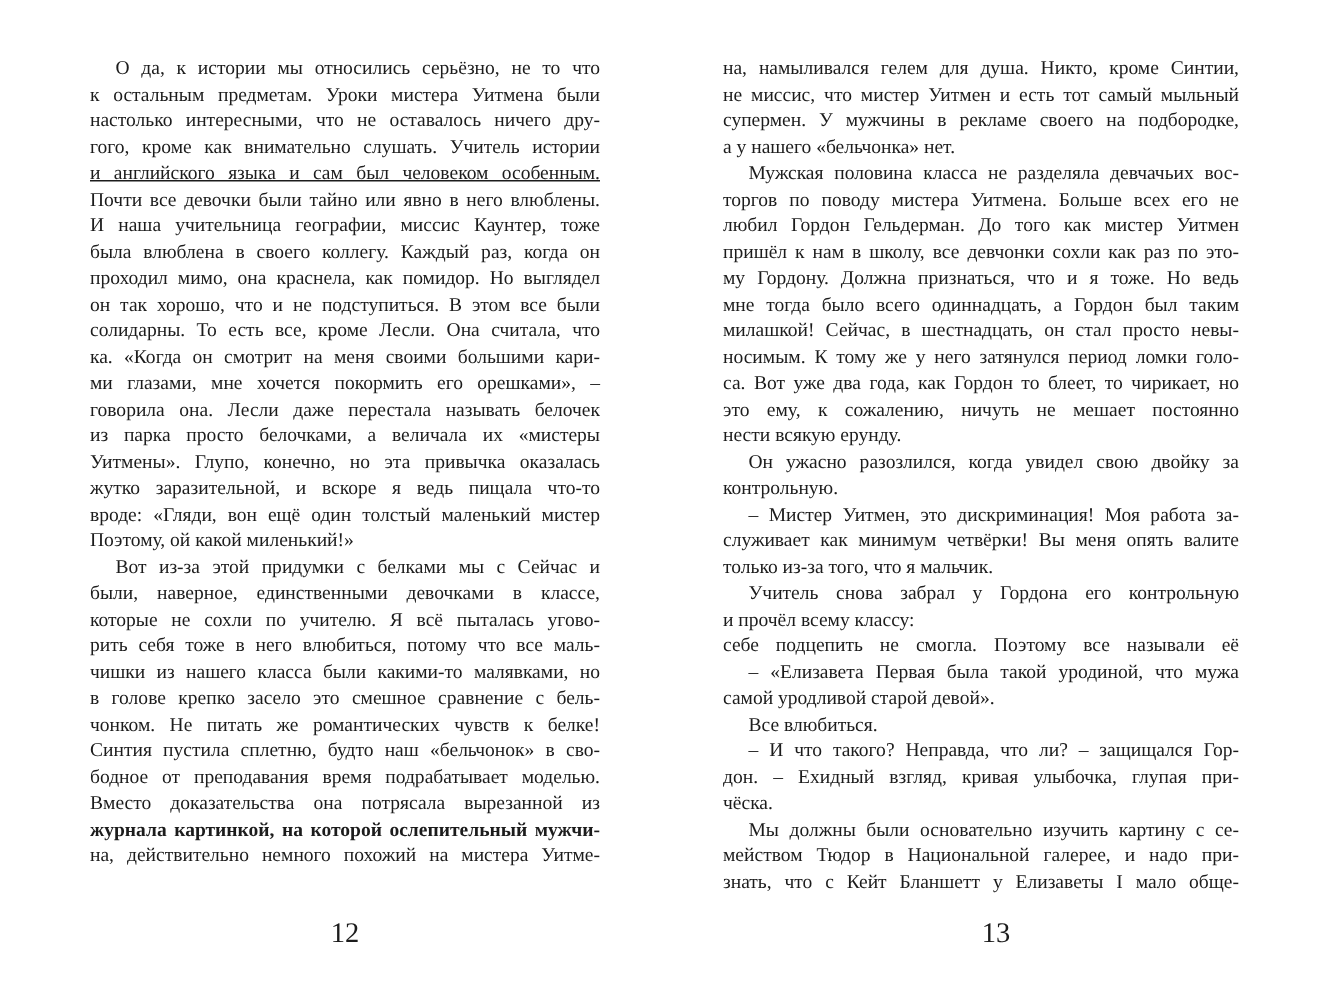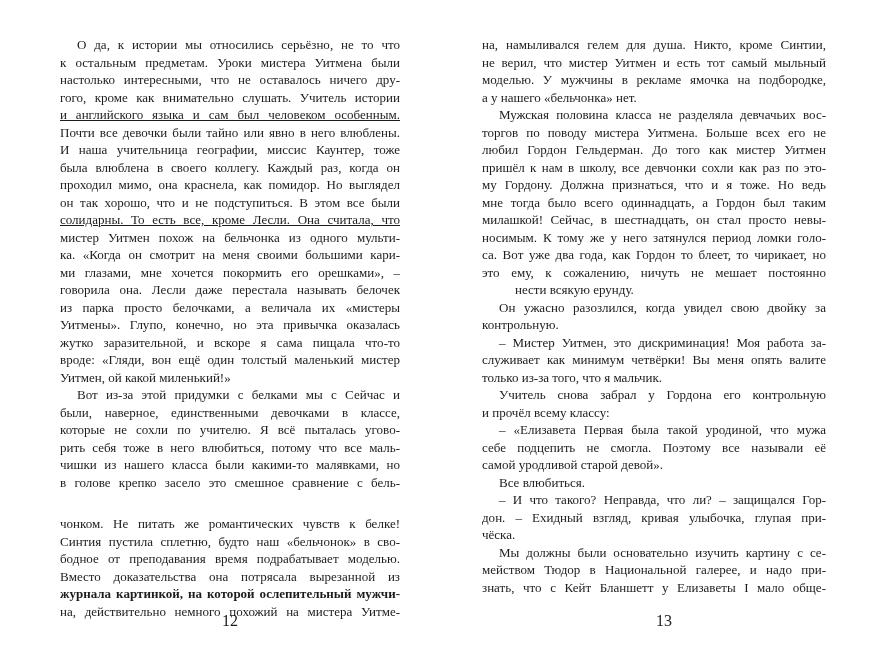--- a/index.html
+++ b/index.html
@@ -19,92 +19,91 @@
   }
   .page.left .text { left: 60px; width: 340px; }
   .page.right .text { left: 34px; width: 344px; }
   .line {
     display: block; white-space: nowrap; height: 20.9px;
     text-align: justify; text-align-last: justify;
   }
   .line.indent { padding-left: 17px; }
   .line.last { text-align-last: left; }
   .page-number {
-    position: absolute; top: 612px; font-size: 16px; width: 40px; text-align: center;
+    position: absolute; top: 612px; font-size: 19px; width: 40px; text-align: center;
   }
   .page.left .page-number { left: 210px; }
   .page.right .page-number { left: 196px; }
 </style>
 </head>
 <body>
 
 <div class="spread">
   <div class="page left">
     <div class="text" id="left-text" style="line-height: 17.5px; font-size: 13.0375px;">
         <span class="line indent" style="height: 17.5px;">О да, к истории мы относились серьёзно, не то что</span>
         <span class="line" style="height: 17.5px;">к остальным предметам. Уроки мистера Уитмена были</span>
         <span class="line" style="height: 17.5px;">настолько интересными, что не оставалось ничего дру-</span>
         <span class="line" style="height: 17.5px;">гого, кроме как внимательно слушать. Учитель истории</span>
         <span class="line" style="height: 17.5px; text-decoration: underline;">и английского языка и сам был человеком особенным.</span>
         <span class="line" style="height: 17.5px;">Почти все девочки были тайно или явно в него влюблены.</span>
         <span class="line" style="height: 17.5px;">И наша учительница географии, миссис Каунтер, тоже</span>
         <span class="line" style="height: 17.5px;">была влюблена в своего коллегу. Каждый раз, когда он</span>
         <span class="line" style="height: 17.5px;">проходил мимо, она краснела, как помидор. Но выглядел</span>
         <span class="line" style="height: 17.5px;">он так хорошо, что и не подступиться. В этом все были</span>
-        <span class="line" style="height: 17.5px; text-decoration: underline;">солидарны. То есть все, кроме Лесли. Она считала, что</span>
-        <span class="line" style="height: 17.5px;">мистер Уитмен похож на бельчонка из одного мульти-</span>
+        <span class="line" style="height: 17.5px;">солидарны. То есть все, кроме Лесли. Она считала, что</span>
         <span class="line" style="height: 17.5px;">ка. «Когда он смотрит на меня своими большими кари-</span>
         <span class="line" style="height: 17.5px;">ми глазами, мне хочется покормить его орешками», –</span>
         <span class="line" style="height: 17.5px;">говорила она. Лесли даже перестала называть белочек</span>
         <span class="line" style="height: 17.5px;">из парка просто белочками, а величала их «мистеры</span>
         <span class="line" style="height: 17.5px;">Уитмены». Глупо, конечно, но эта привычка оказалась</span>
-        <span class="line" style="height: 17.5px;">жутко заразительной, и вскоре я сама пищала что-то</span>
+        <span class="line" style="height: 17.5px;">жутко заразительной, и вскоре я ведь пищала что-то</span>
         <span class="line" style="height: 17.5px;">вроде: «Гляди, вон ещё один толстый маленький мистер</span>
-        <span class="line last" style="height: 17.5px;">Уитмен, ой какой миленький!»</span>
+        <span class="line last" style="height: 17.5px;">Поэтому, ой какой миленький!»</span>
         <span class="line indent" style="height: 17.5px;">Вот из-за этой придумки с белками мы с Сейчас и</span>
         <span class="line" style="height: 17.5px;">были, наверное, единственными девочками в классе,</span>
         <span class="line" style="height: 17.5px;">которые не сохли по учителю. Я всё пыталась угово-</span>
         <span class="line" style="height: 17.5px;">рить себя тоже в него влюбиться, потому что все маль-</span>
         <span class="line" style="height: 17.5px;">чишки из нашего класса были какими-то малявками, но</span>
         <span class="line" style="height: 17.5px;">в голове крепко засело это смешное сравнение с бель-</span>
-        <span class="line" style="height: 17.5px; margin-top: 24px;">чонком. Не питать же романтических чувств к белке!</span>
+        <span class="line" style="height: 17.5px;">чонком. Не питать же романтических чувств к белке!</span>
         <span class="line" style="height: 17.5px;">Синтия пустила сплетню, будто наш «бельчонок» в сво-</span>
         <span class="line" style="height: 17.5px;">бодное от преподавания время подрабатывает моделью.</span>
         <span class="line" style="height: 17.5px;">Вместо доказательства она потрясала вырезанной из</span>
         <span class="line" style="height: 17.5px; font-weight: bold;">журнала картинкой, на которой ослепительный мужчи-</span>
         <span class="line" style="height: 17.5px;">на, действительно немного похожий на мистера Уитме-</span>
       </div>
     <div class="page-number">12</div>
   </div>
   <div class="page right">
     <div class="text" id="right-text" style="line-height: 17.5px; font-size: 13.0375px;">
         <span class="line" style="height: 17.5px;">на, намыливался гелем для душа. Никто, кроме Синтии,</span>
-        <span class="line" style="height: 17.5px;">не верил, что мистер Уитмен и есть тот самый мыльный</span>
-        <span class="line" style="height: 17.5px;">моделью. У мужчины в рекламе ямочка на подбородке,</span>
+        <span class="line" style="height: 17.5px;">не миссис, что мистер Уитмен и есть тот самый мыльный</span>
+        <span class="line" style="height: 17.5px;">супермен. У мужчины в рекламе своего на подбородке,</span>
         <span class="line last" style="height: 17.5px;">а у нашего «бельчонка» нет.</span>
         <span class="line indent" style="height: 17.5px;">Мужская половина класса не разделяла девчачьих вос-</span>
         <span class="line" style="height: 17.5px;">торгов по поводу мистера Уитмена. Больше всех его не</span>
         <span class="line" style="height: 17.5px;">любил Гордон Гельдерман. До того как мистер Уитмен</span>
         <span class="line" style="height: 17.5px;">пришёл к нам в школу, все девчонки сохли как раз по это-</span>
         <span class="line" style="height: 17.5px;">му Гордону. Должна признаться, что и я тоже. Но ведь</span>
         <span class="line" style="height: 17.5px;">мне тогда было всего одиннадцать, а Гордон был таким</span>
         <span class="line" style="height: 17.5px;">милашкой! Сейчас, в шестнадцать, он стал просто невы-</span>
         <span class="line" style="height: 17.5px;">носимым. К тому же у него затянулся период ломки голо-</span>
         <span class="line" style="height: 17.5px;">са. Вот уже два года, как Гордон то блеет, то чирикает, но</span>
         <span class="line" style="height: 17.5px;">это ему, к сожалению, ничуть не мешает постоянно</span>
-        <span class="line last" style="height: 17.5px; margin-left: 33px;">нести всякую ерунду.</span>
+        <span class="line last" style="height: 17.5px;">нести всякую ерунду.</span>
         <span class="line indent" style="height: 17.5px;">Он ужасно разозлился, когда увидел свою двойку за</span>
         <span class="line last" style="height: 17.5px;">контрольную.</span>
         <span class="line indent" style="height: 17.5px;">– Мистер Уитмен, это дискриминация! Моя работа за-</span>
         <span class="line" style="height: 17.5px;">служивает как минимум четвёрки! Вы меня опять валите</span>
         <span class="line last" style="height: 17.5px;">только из-за того, что я мальчик.</span>
         <span class="line indent" style="height: 17.5px;">Учитель снова забрал у Гордона его контрольную</span>
         <span class="line last" style="height: 17.5px;">и прочёл всему классу:</span>
+        <span class="line" style="height: 17.5px;">себе подцепить не смогла. Поэтому все называли её</span>
         <span class="line indent" style="height: 17.5px;">– «Елизавета Первая была такой уродиной, что мужа</span>
-        <span class="line" style="height: 17.5px;">себе подцепить не смогла. Поэтому все называли её</span>
         <span class="line last" style="height: 17.5px;">самой уродливой старой девой».</span>
         <span class="line indent last" style="height: 17.5px;">Все влюбиться.</span>
         <span class="line indent" style="height: 17.5px;">– И что такого? Неправда, что ли? – защищался Гор-</span>
         <span class="line" style="height: 17.5px;">дон. – Ехидный взгляд, кривая улыбочка, глупая при-</span>
         <span class="line last" style="height: 17.5px;">чёска.</span>
         <span class="line indent" style="height: 17.5px;">Мы должны были основательно изучить картину с се-</span>
         <span class="line" style="height: 17.5px;">мейством Тюдор в Национальной галерее, и надо при-</span>
         <span class="line" style="height: 17.5px;">знать, что с Кейт Бланшетт у Елизаветы I мало обще-</span>
       </div>
     <div class="page-number">13</div>

